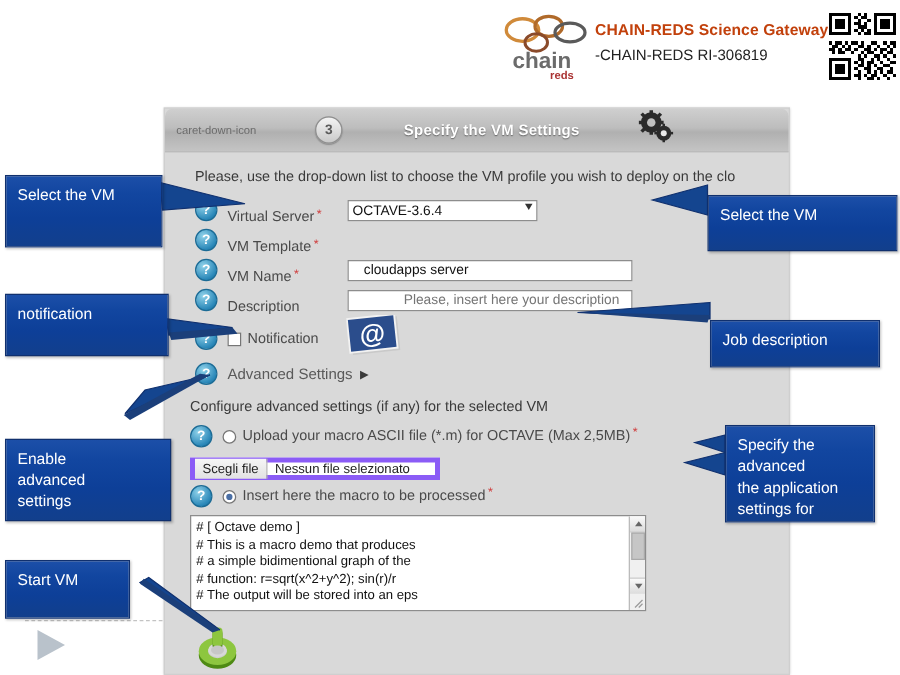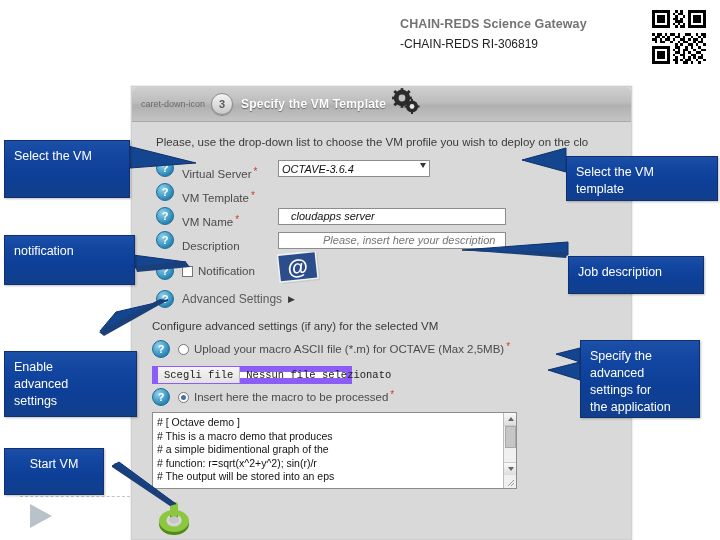--- a/index.html
+++ b/index.html
@@ -17,21 +17,21 @@
     display:flex;align-items:flex-start;
   }
   #chain-logo{
     position:relative;width:76px;height:58px;flex:none;
   }
   #chain-logo svg{display:block;}
   #header-text{
     flex:1;padding-top:9px;padding-left:4px;
   }
   #header-title{
-    font-size:12.5px;font-weight:bold;color:#737373;letter-spacing:.1px;
+    font-size:12.5px;font-weight:bold;color:#c2410c;letter-spacing:.1px;
     white-space:nowrap;
   }
   #header-sub{
     font-size:12px;color:#222;margin-top:6px;white-space:nowrap;
   }
   #qr{
     width:54px;height:54px;flex:none;margin-top:2px;
   }
 
   
@@ -41,20 +41,21 @@
     border:1px solid #cfcfcf;
     box-shadow:0 0 2px rgba(0,0,0,.2);
   }
   #portlet-titlebar{
     height:34px;
     background:linear-gradient(to bottom,#cfcfcf 0%,#bdbdbd 45%,#b0b0b0 55%,#c4c4c4 100%);
     border-top-left-radius:6px;border-top-right-radius:6px;
     border-bottom:1px solid #a8a8a8;
     display:flex;align-items:center;
     position:relative;
+    gap:41px;
   }
   #collapse-caret{
     font-size:9px;color:#6b6b6b;margin-left:9px;margin-right:6px;line-height:1;
   }
   #step-badge{
     width:20px;height:20px;border-radius:50%;
     background:linear-gradient(to bottom,#f4f4f4,#c9c9c9);
     border:1px solid #8f8f8f;
     color:#5a5a5a;font-size:11px;font-weight:bold;
     display:flex;align-items:center;justify-content:center;
@@ -89,21 +90,20 @@
     white-space:nowrap;position:relative;margin-top:12px;
   }
   .req{color:#cf3a3a;font-size:10px;position:relative;top:-3px;margin-left:2px;}
 
   select.fctl,input.fctl{
     font-family:"Liberation Sans", sans-serif;
     font-size:11px;color:#111;
     border:1px solid #8d8d8d;background:#fff;
     height:17px;box-sizing:border-box;padding:0 3px;
     border-radius:0;
-    font-style:italic;
   }
   select.fctl{width:152px;appearance:none;-webkit-appearance:none;
     background-image:linear-gradient(#fff,#fff);padding-right:14px;}
   .selwrap{position:relative;display:inline-block;}
   .selarrow{
     position:absolute;right:4px;top:4px;width:0;height:0;
     border-left:3.5px solid transparent;border-right:3.5px solid transparent;
     border-top:5px solid #333;pointer-events:none;
   }
   input#vm-name{width:228px;padding-left:12px;}
@@ -129,22 +129,22 @@
     background:#fff;margin-left:8px;flex:none;box-sizing:border-box;
   }
   .radio.checked{position:relative;}
   .radio.checked:after{
     content:"";position:absolute;left:2px;top:2px;width:5px;height:5px;
     border-radius:50%;background:#4a6fa5;
   }
 
   #file-row{margin:8px 0 0 20px;display:flex;align-items:center;}
   #file-input{
-    display:flex;align-items:center;border:6px solid #8b5cf6;background:#fff;
-    height:18px;width:200px;box-sizing:border-box;font-family:Liberation Mono, monospace;
+    display:flex;align-items:center;border:4px solid #8b5cf6;background:#fff;
+    height:18px;width:200px;box-sizing:border-box;
   }
   #file-btn{
     font-size:10.5px;color:#222;padding:0 6px;height:16px;line-height:16px;
     background:linear-gradient(to bottom,#f6f6f6,#e2e2e2);
     border-right:1px solid #b5b5b5;white-space:nowrap;
   }
   #file-name{font-size:10.5px;color:#222;padding-left:6px;white-space:nowrap;}
 
   #macro-area{
     margin:6px 0 0 20px;width:365px;height:77px;
@@ -185,30 +185,40 @@
     box-shadow:1px 1px 2px rgba(0,0,0,.25);
     z-index:20;
     margin-top:20px;
   }
   .callout span{display:block;white-space:nowrap;}
   svg.pointer{position:absolute;z-index:19;overflow:visible;}
 
   #c-profile{left:4px;top:120px;width:126px;height:58px;}
   #c-email{left:4px;top:215px;width:131px;height:50px;}
   #c-adv{left:4px;top:331px;width:133px;height:66px;}
-  #c-start{left:4px;top:428px;width:100px;height:47px;text-align:center;}
+  #c-start{left:4px;top:428px;width:100px;height:47px;}
   #c-template{left:566px;top:136px;width:152px;height:45px;}
   #c-job{left:568px;top:236px;width:136px;height:38px;}
   #c-spec{left:580px;top:320px;width:120px;height:78px;}
 </style>
 </head>
 <body>
 
 <div id="header">
 
+  <div id="chain-logo">
+    <svg width="76" height="58" viewBox="0 0 76 58">
+      <ellipse cx="22" cy="16" rx="13" ry="9" fill="none" stroke="#d08a3a" stroke-width="2.6"></ellipse>
+      <ellipse cx="43" cy="13" rx="11" ry="8" fill="none" stroke="#b06a2a" stroke-width="2.6"></ellipse>
+      <ellipse cx="60" cy="18" rx="12" ry="7.5" fill="none" stroke="#5a5a5a" stroke-width="2.6"></ellipse>
+      <ellipse cx="33" cy="26" rx="9" ry="7" fill="none" stroke="#8a4a2a" stroke-width="2.4"></ellipse>
+      <text x="14" y="46" font-family="Liberation Sans, sans-serif" font-size="18" font-weight="bold" fill="#6b6b6b">chain</text>
+      <text x="44" y="55" font-family="Liberation Sans, sans-serif" font-size="9" font-weight="bold" fill="#a33">reds</text>
+    </svg>
+  </div>
 
   <div id="header-text">
     <div id="header-title">CHAIN-REDS Science Gateway</div>
     <div id="header-sub">-CHAIN-REDS RI-306819</div>
   </div>
 
   <div id="qr">
     <svg width="54" height="54" viewBox="0 0 21 21" shape-rendering="crispEdges">
       <rect width="21" height="21" fill="#fff"></rect>
       <g fill="#000">
@@ -305,21 +315,21 @@
       </g>
     </svg>
   </div>
 </div>
 
 <div id="portlet">
 
   <div id="portlet-titlebar">
     <span id="collapse-caret">caret-down-icon</span>
     <span id="step-badge">3</span>
-    <span id="portlet-title">Specify the VM Template</span>
+    <span id="portlet-title">Specify the VM Settings</span>
     <span id="gear-icon">
       <svg width="30" height="26" viewBox="0 0 30 26">
         <g fill="#2b2b2b">
           <circle cx="12" cy="10" r="8.2"></circle>
         </g>
         <circle cx="12" cy="10" r="3.4" fill="#c0c0c0"></circle>
         <g fill="#2b2b2b">
           <rect x="10.6" y="0.2" width="2.8" height="3.4"></rect>
           <rect x="10.6" y="16.4" width="2.8" height="3.4"></rect>
           <rect x="2.1" y="8.6" width="3.4" height="2.8"></rect>
@@ -489,32 +499,31 @@
   <span>advanced</span>
   <span>settings</span>
 </div>
 
 <div class="callout" id="c-start">
   <span>Start VM</span>
 </div>
 
 <div class="callout" id="c-template">
   <span>Select the VM</span>
-  <span>template</span>
 </div>
 
 <div class="callout" id="c-job">
   <span>Job description</span>
 </div>
 
 <div class="callout" id="c-spec">
   <span>Specify the</span>
   <span>advanced</span>
+  <span>the application</span>
   <span>settings for</span>
-  <span>the application</span>
 </div>
 
 <div style="position:absolute;left:22px;bottom:8px;width:42px;height:32px;">
   <svg width="42" height="32" viewBox="0 0 42 32">
     <polygon points="8,4 30,16 8,28" fill="#b9c2cb"></polygon>
   </svg>
 </div>
 <div style="position:absolute;left:20px;bottom:42px;width:110px;height:1px;border-top:1px dashed #c3c3c3;"></div>
 
 </body></html>

